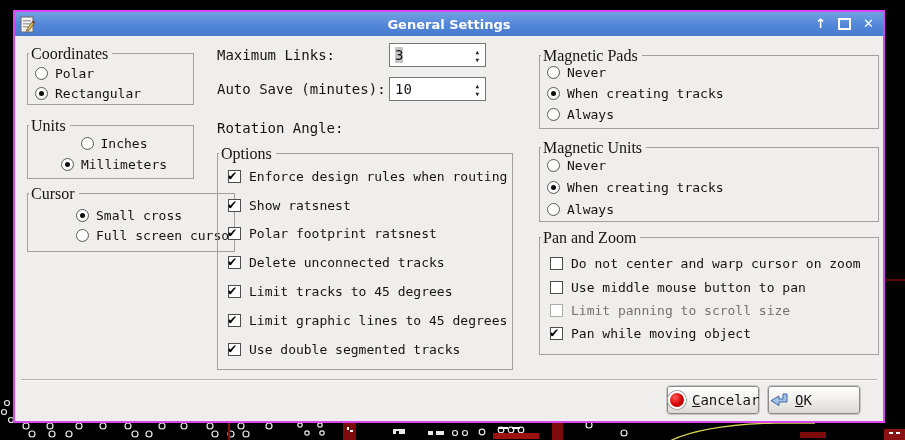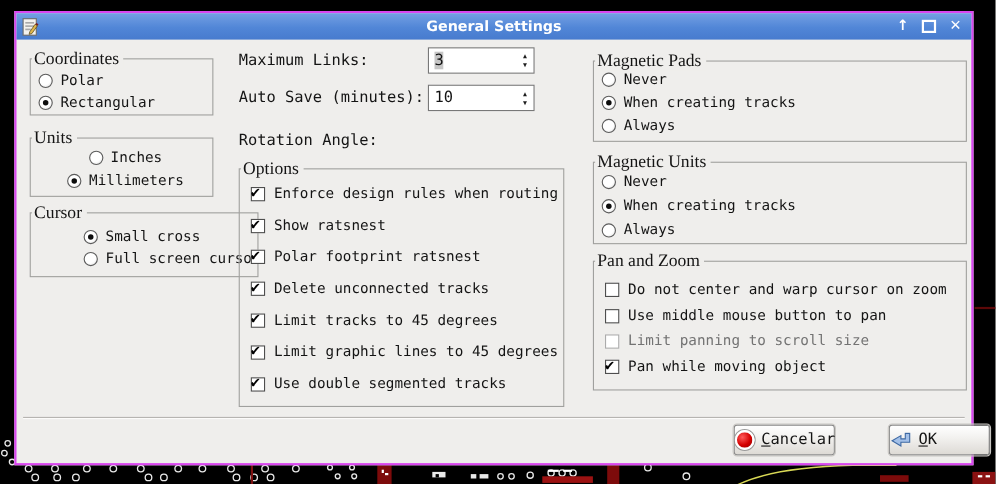--- a/index.html
+++ b/index.html
@@ -111,21 +111,21 @@
 
   
   .btn {
     position:absolute; top:350px; height:28px; box-sizing:border-box;
     border:1px solid #8b8b8b; border-radius:3px; outline:1px solid #c8c6c2;
     background:linear-gradient(#ffffff, #f3f2f0 40%, #dddad5);
     display:flex; align-items:center; justify-content:flex-start; gap:6px;
     font-size:14px; cursor:default;
   }
   .btn-cancel { left:652px; width:92px; }
-  .btn-ok     { left:753px; width:92px;margin-left:40px; }
+  .btn-ok     { left:753px; width:92px; }
   .btn-label { display:block; }
   .btn-label::first-letter { text-decoration:underline; }
   .cancel-icon {
     width:14px; height:14px; flex:none; border-radius:50%;
     background:radial-gradient(circle at 35% 32%, #ff5a5a, #d40000 55%, #8f0000);
     border:2px solid #fff; box-shadow:0 0 0 1px #9a9a9a;
     box-sizing:content-box;
   }
 </style>
 </head>

